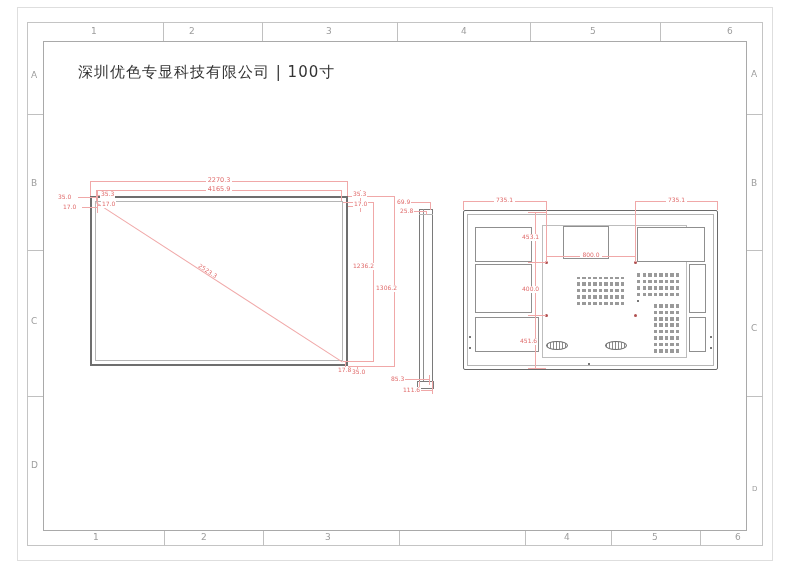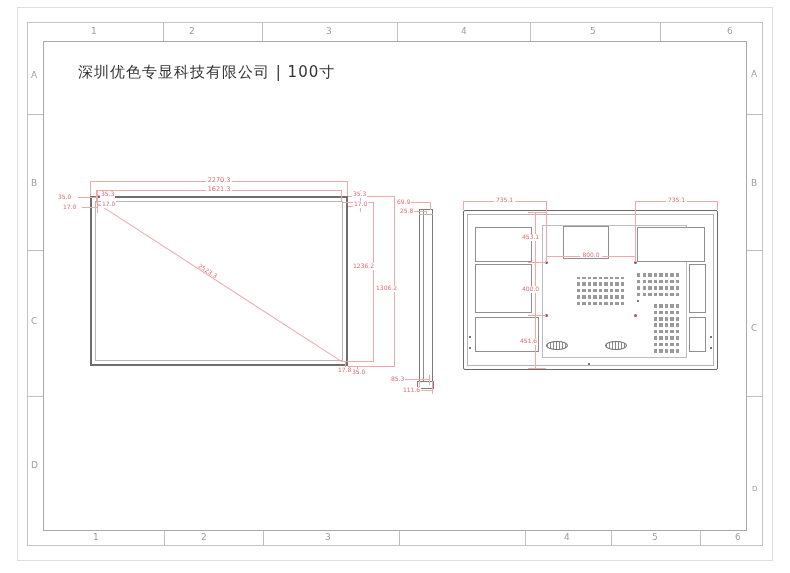--- a/index.html
+++ b/index.html
@@ -103,21 +103,21 @@
   <div class="abs rl" style="left:96px;top:202px;width:294px;height:1px;transform:rotate(32.9deg);transform-origin:0 0;"></div>
   <div class="abs dim" style="left:196px;top:268px;transform:rotate(32.9deg);background:transparent;">2523.3</div>
 
   <div class="abs rl" style="left:90px;top:181px;width:258px;height:1px;"></div>
   <div class="abs rl" style="left:90px;top:181px;width:1px;height:15px;"></div>
   <div class="abs rl" style="left:347px;top:181px;width:1px;height:15px;"></div>
   <div class="abs dim big dimc" style="left:90px;top:177px;width:258px;"><span>2270.3</span></div>
   <div class="abs rl" style="left:96px;top:190px;width:246px;height:1px;"></div>
   <div class="abs rl" style="left:96px;top:190px;width:1px;height:11px;"></div>
   <div class="abs rl" style="left:341px;top:190px;width:1px;height:11px;"></div>
-  <div class="abs dim big dimc" style="left:96px;top:186px;width:246px;"><span>1621.3</span></div>
+  <div class="abs dim big dimc" style="left:96px;top:186px;width:246px;"><span>4165.9</span></div>
 
   <div class="abs rl" style="left:97px;top:190px;width:1px;height:23px;"></div>
   <div class="abs rl" style="left:78px;top:197px;width:19px;height:1px;"></div>
   <div class="abs rl" style="left:82px;top:207px;width:15px;height:1px;"></div>
   <div class="abs dim" style="left:57px;top:194px;">35.0</div>
   <div class="abs dim" style="left:62px;top:204px;">17.0</div>
   <div class="abs rl" style="left:97px;top:195px;width:14px;height:1px;"></div>
   <div class="abs rl" style="left:97px;top:205px;width:12px;height:1px;"></div>
   <div class="abs dim" style="left:100px;top:191px;">35.3</div>
   <div class="abs dim" style="left:101px;top:201px;">17.0</div>

